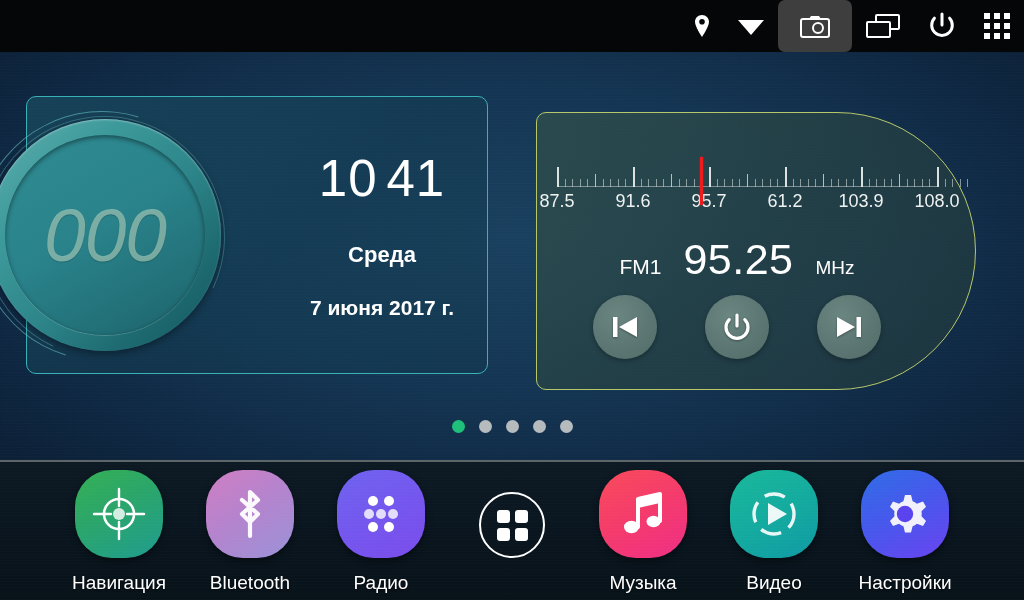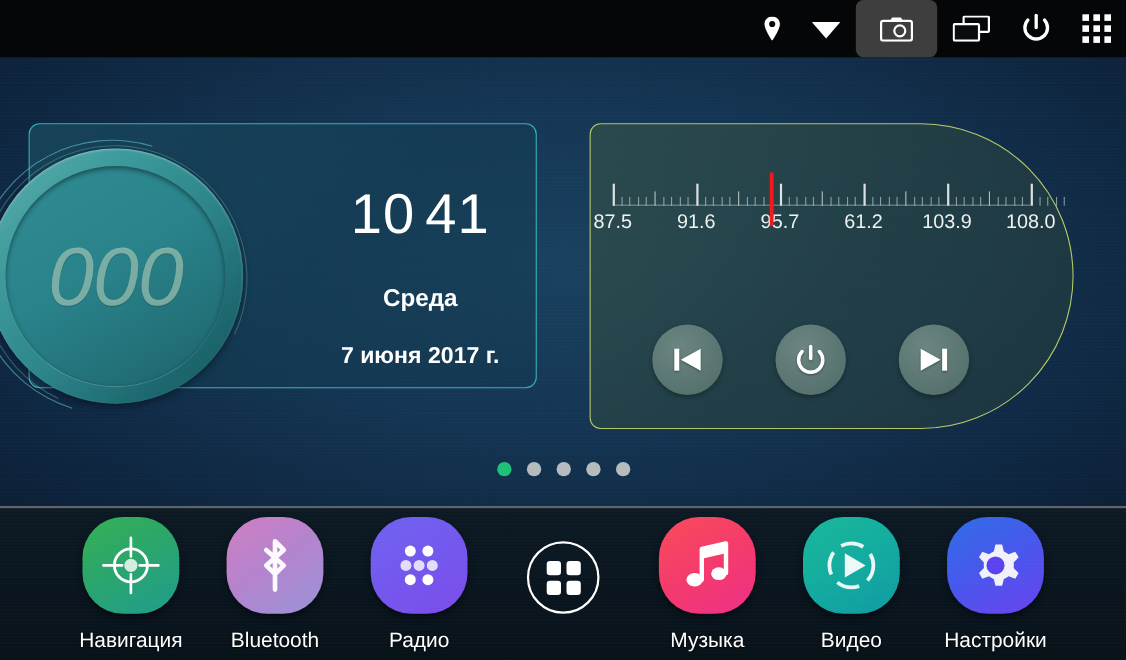--- a/index.html
+++ b/index.html
@@ -49,21 +49,21 @@
   #wall::after{
     content:""; position:absolute; inset:0;
     background-image:
       repeating-linear-gradient(0deg, rgba(255,255,255,.013) 0 1px, transparent 1px 3px),
       repeating-linear-gradient(90deg, rgba(0,0,0,.018) 0 1px, transparent 1px 3px);
     pointer-events:none;
   }
 
   
   #clock-widget {
-    position:absolute; left:26px; top:112px; width:462px; height:241px;
+    position:absolute; left:26px; top:96px; width:462px; height:278px;
     border:1px solid #37b3b8; border-radius:10px;
     background:linear-gradient(135deg, rgba(30,92,110,.50) 0%, rgba(20,64,82,.40) 55%, rgba(18,56,74,.30) 100%);
     z-index:5;
   }
   #dial-wrap { position:absolute; left:-60px; top:22px; width:280px; height:232px; }
   .ring-outer {
     position:absolute; left:22px; top:0; width:232px; height:232px; border-radius:50%;
     background:linear-gradient(135deg,#62b0ae 0%, #3d9a9b 28%, #2d8589 55%, #1d6a70 78%, #14545c 100%);
     box-shadow:0 2px 8px rgba(0,0,0,.45), inset 0 1px 2px rgba(255,255,255,.35);
   }
@@ -333,20 +333,25 @@
       <div id="scale-labels">
           <span style="left: 0px;">87.5</span>
           <span style="left: 76px;">91.6</span>
           <span style="left: 152px;">95.7</span>
           <span style="left: 228px;">61.2</span>
           <span style="left: 304px;">103.9</span>
           <span style="left: 380px;">108.0</span>
         </div>
     </div>
 
+    <div id="freq-row">
+      <span id="freq-band">FM1</span>
+      <span id="freq-value">95.25</span>
+      <span id="freq-unit">MHz</span>
+    </div>
 
     <div id="radio-buttons">
       <div class="rbtn">
         <svg width="30" height="26" viewBox="0 0 30 26">
           <rect x="3" y="3" width="4.5" height="20" fill="#fff"></rect>
           <path d="M27 3 L27 23 L9 13 Z" fill="#fff"></path>
         </svg>
       </div>
       <div class="rbtn">
         <svg width="30" height="30" viewBox="0 0 30 30">

